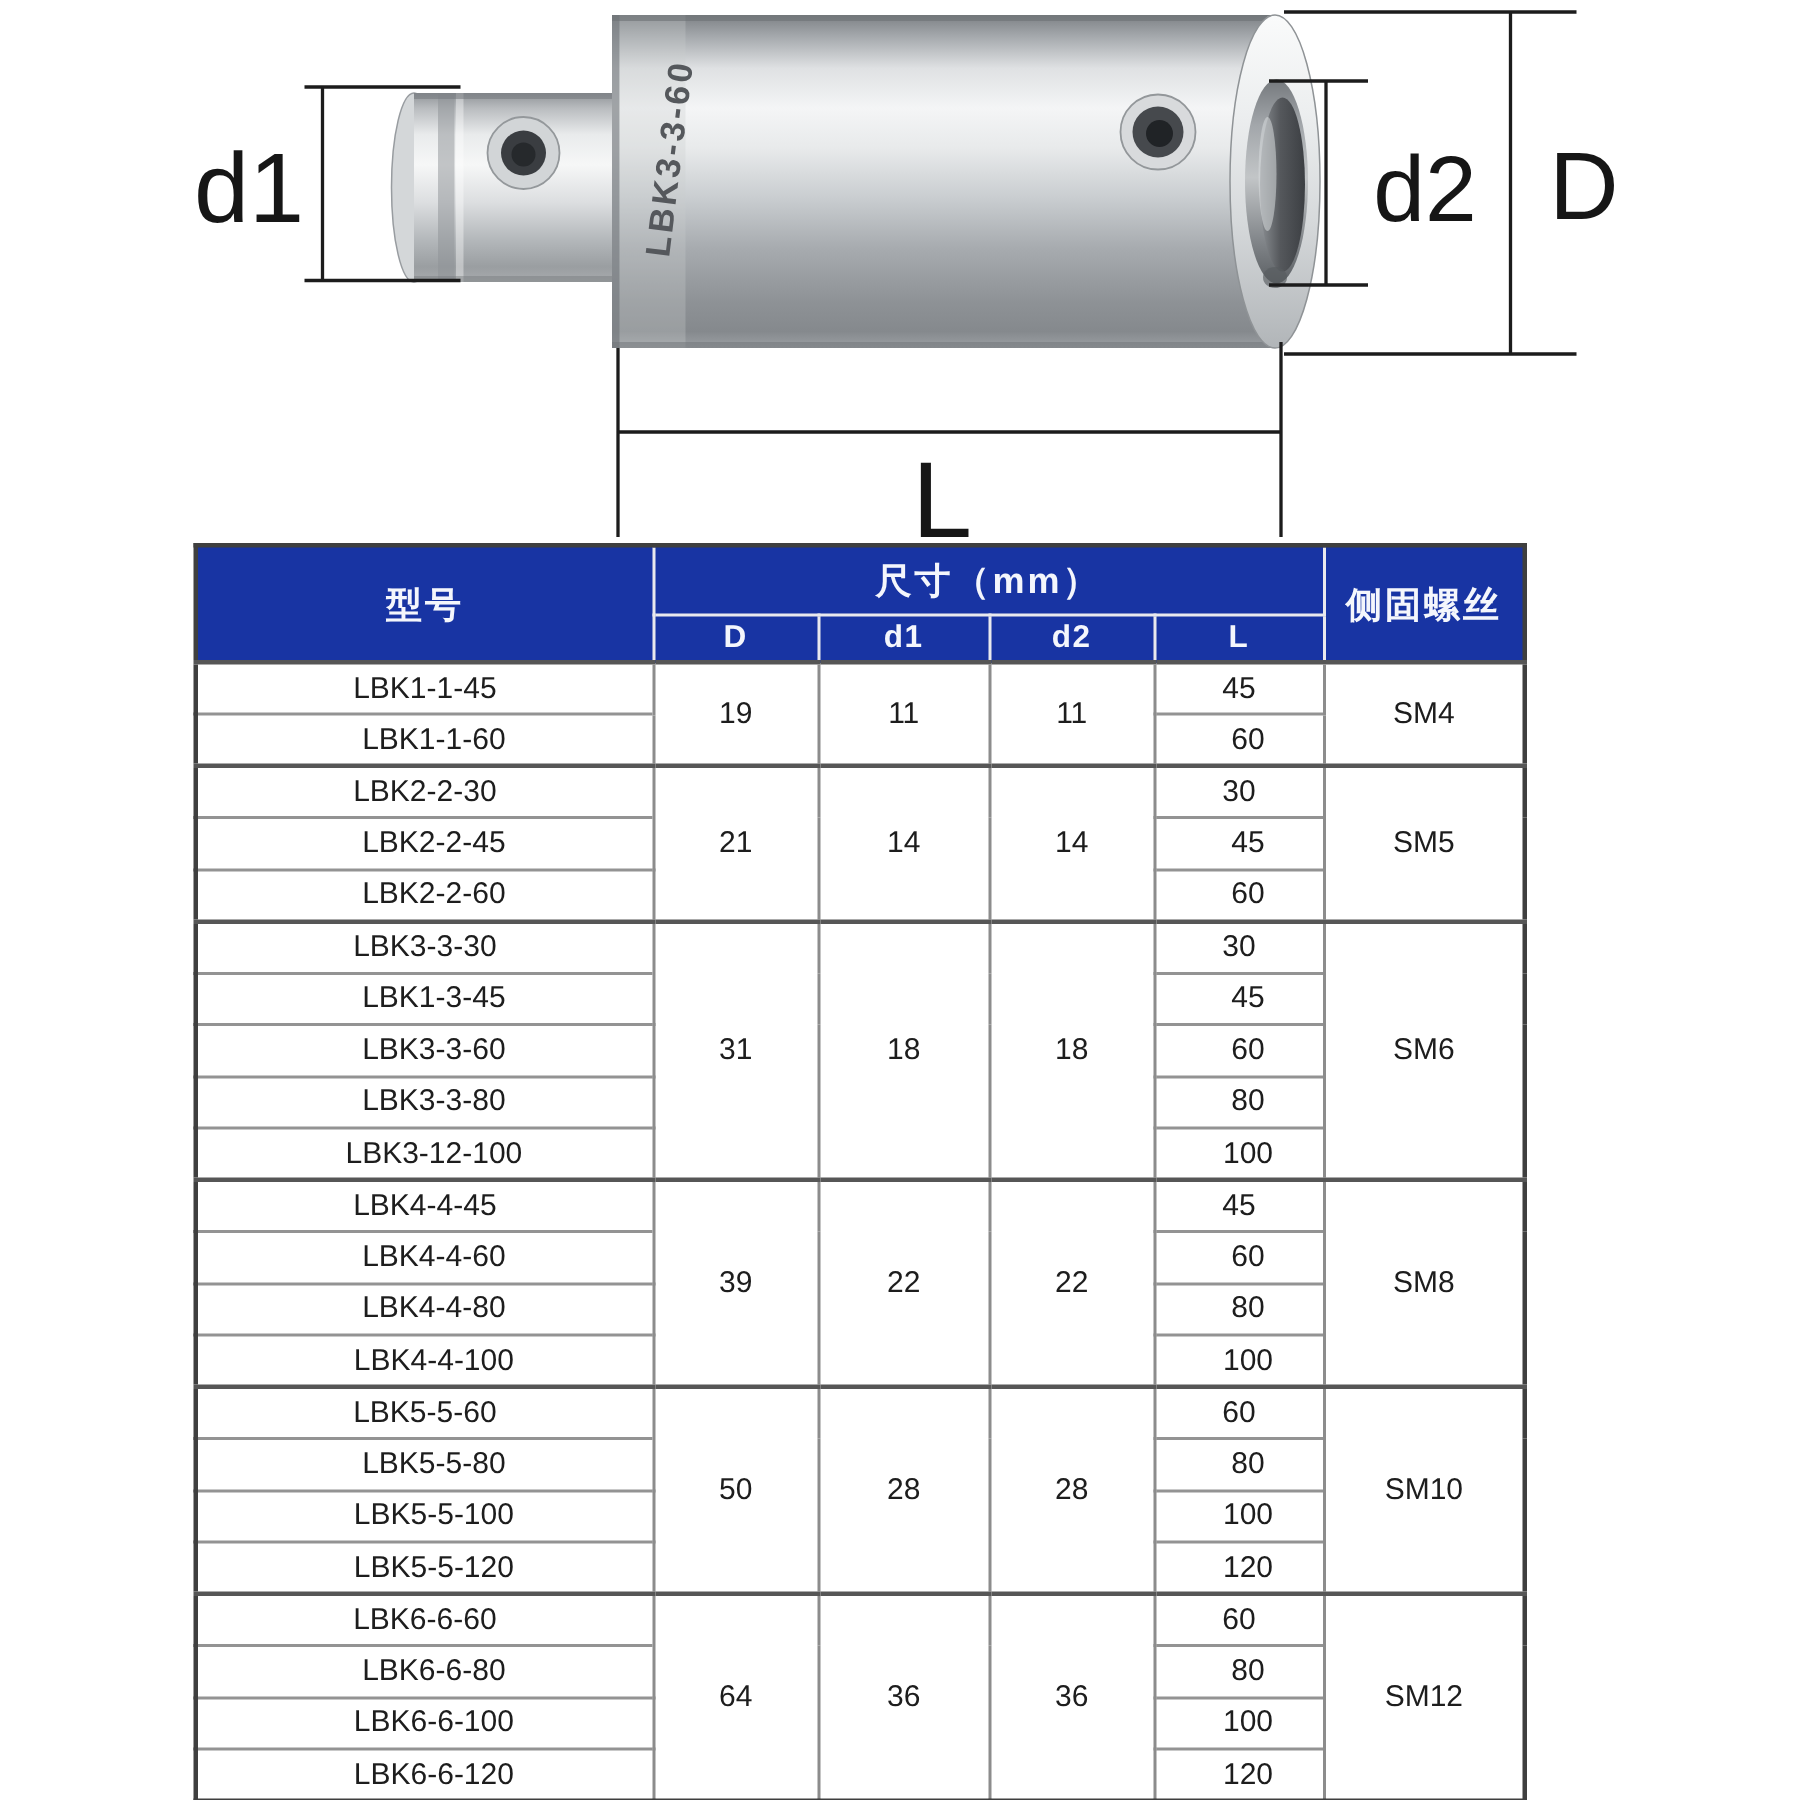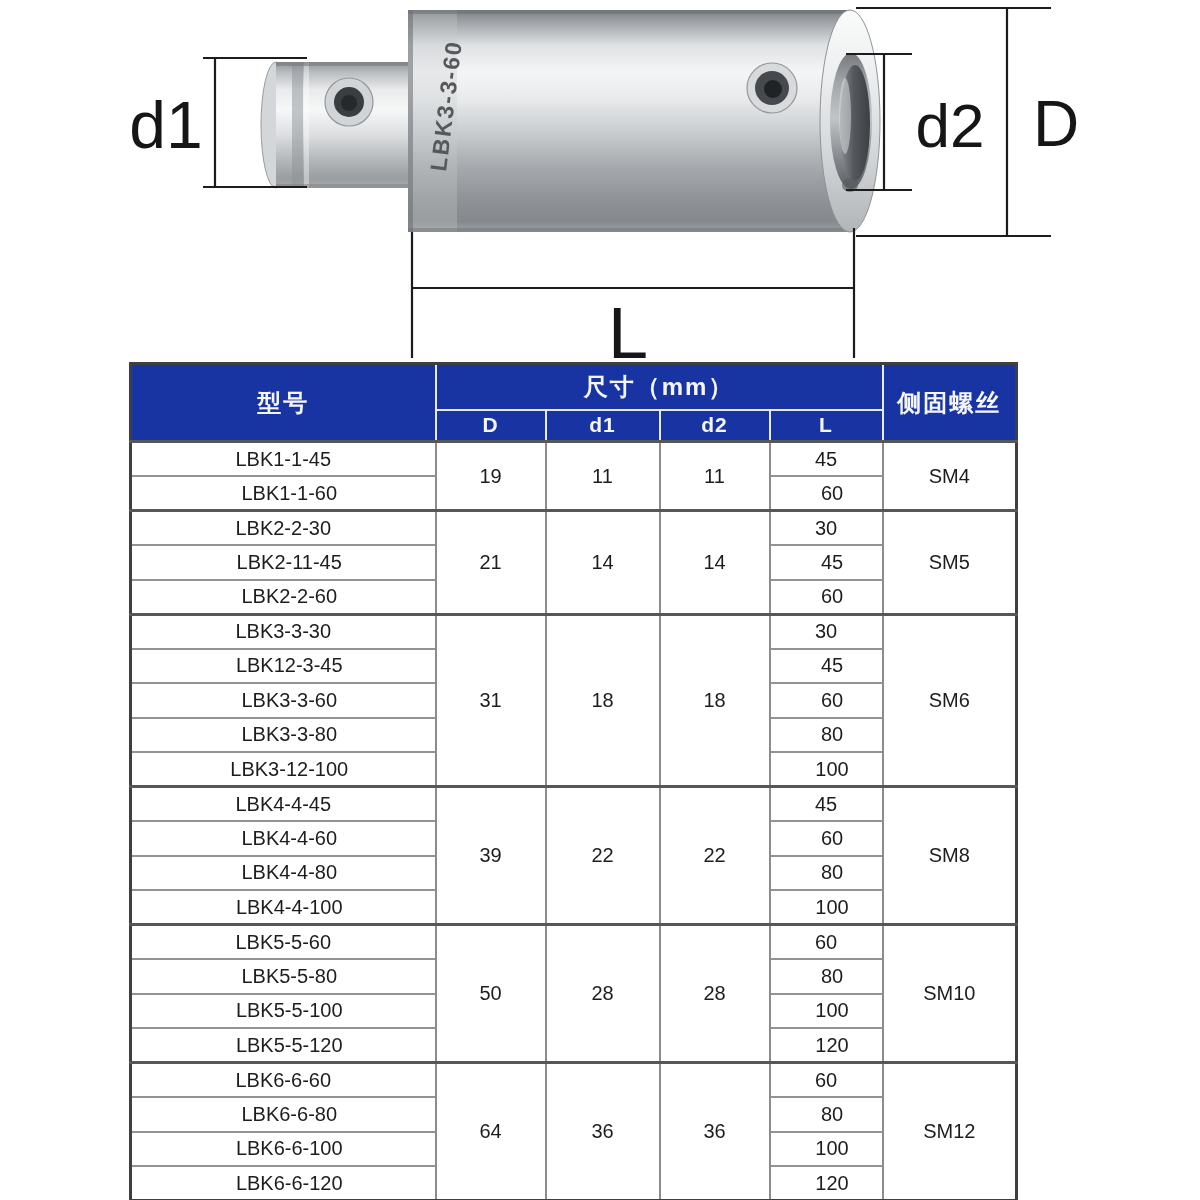--- a/index.html
+++ b/index.html
@@ -185,38 +185,38 @@
 
     <tr class="drow g-start">
       <td class="model">LBK2-2-30</td>
       <td class="num" rowspan="3">21</td>
       <td class="num" rowspan="3">14</td>
       <td class="num" rowspan="3">14</td>
       <td class="lval">30</td>
       <td class="screw" rowspan="3">SM5</td>
     </tr>
     <tr class="drow inner">
-      <td class="model">LBK2-11-45</td>
+      <td class="model">LBK2-2-45</td>
       <td class="lval">45</td>
     </tr>
     <tr class="drow inner">
       <td class="model">LBK2-2-60</td>
       <td class="lval">60</td>
     </tr>
 
     <tr class="drow g-start">
       <td class="model">LBK3-3-30</td>
       <td class="num" rowspan="5">31</td>
       <td class="num" rowspan="5">18</td>
       <td class="num" rowspan="5">18</td>
       <td class="lval">30</td>
       <td class="screw" rowspan="5">SM6</td>
     </tr>
     <tr class="drow inner">
-      <td class="model">LBK12-3-45</td>
+      <td class="model">LBK1-3-45</td>
       <td class="lval">45</td>
     </tr>
     <tr class="drow inner">
       <td class="model">LBK3-3-60</td>
       <td class="lval">60</td>
     </tr>
     <tr class="drow inner">
       <td class="model">LBK3-3-80</td>
       <td class="lval">80</td>
     </tr>

